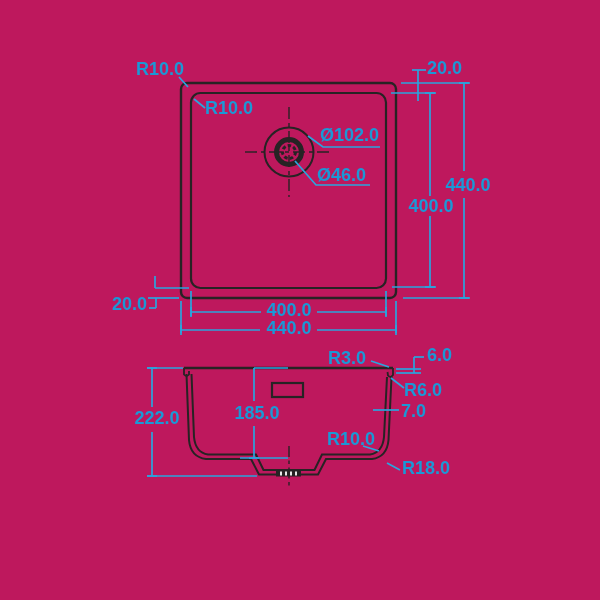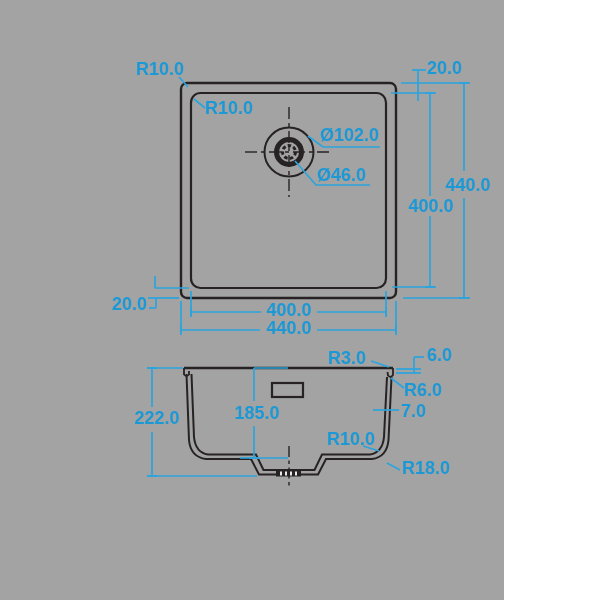--- a/index.html
+++ b/index.html
@@ -1,16 +1,16 @@
 <!DOCTYPE html>
 <html><head>
 <meta charset="utf-8">
 <style>
   html,body{margin:0;padding:0;background:#ffffff;}
-  .canvas{position:relative;width:504px;height:600px;background:#a3a3a3;overflow:hidden;}
+  .canvas{position:relative;width:600px;height:600px;background:#be185d;overflow:hidden;}
   svg{display:block;}
   .g{stroke:#272324;fill:none;}
   .d{stroke:#2aa5de;fill:none;stroke-width:1.7;}
   .t{fill:#1b98d6;font-family:"Liberation Sans",sans-serif;font-weight:700;font-size:18px;}
   .tm{text-anchor:middle;}
 </style>
 </head>
 <body>
 
 <div class="canvas">

